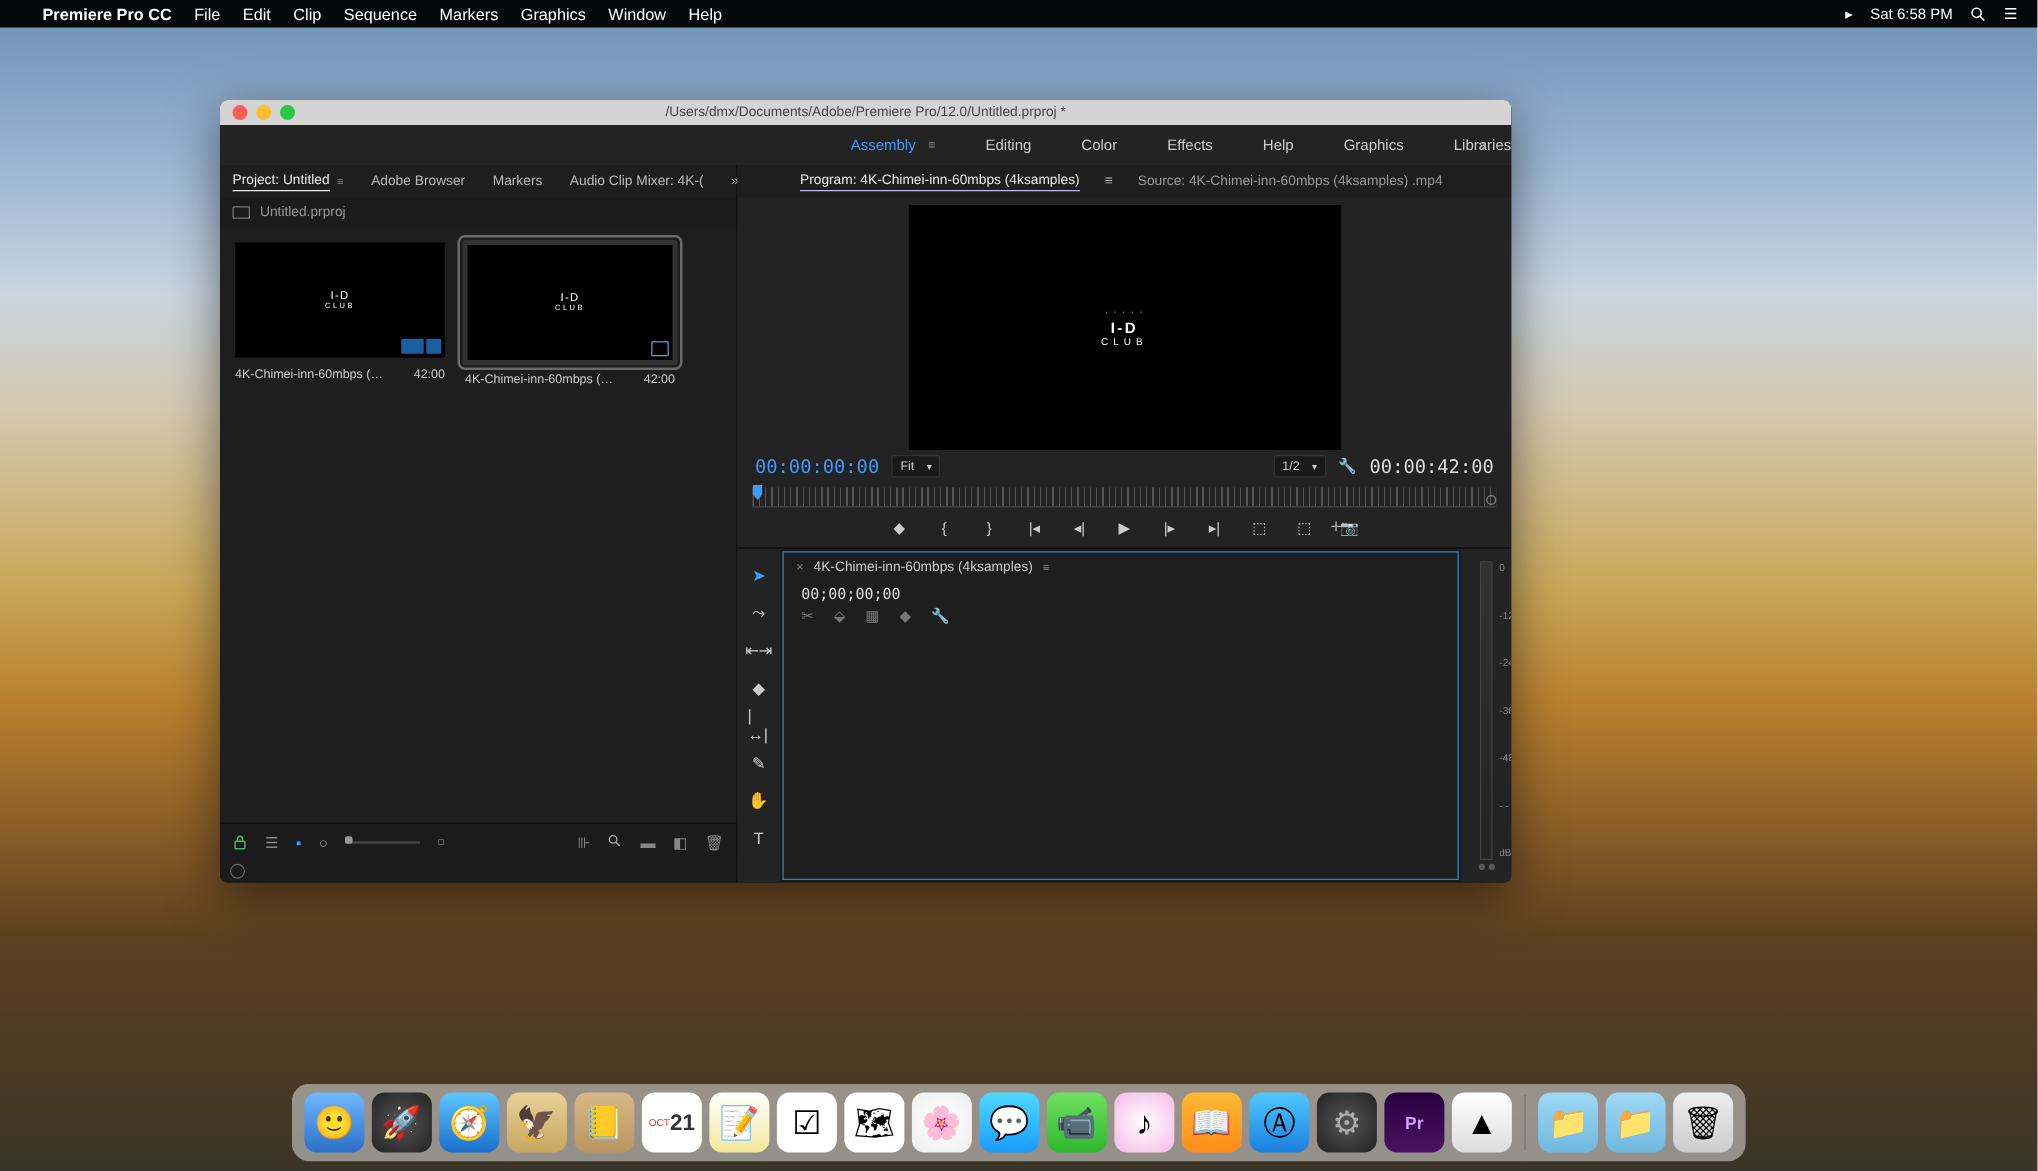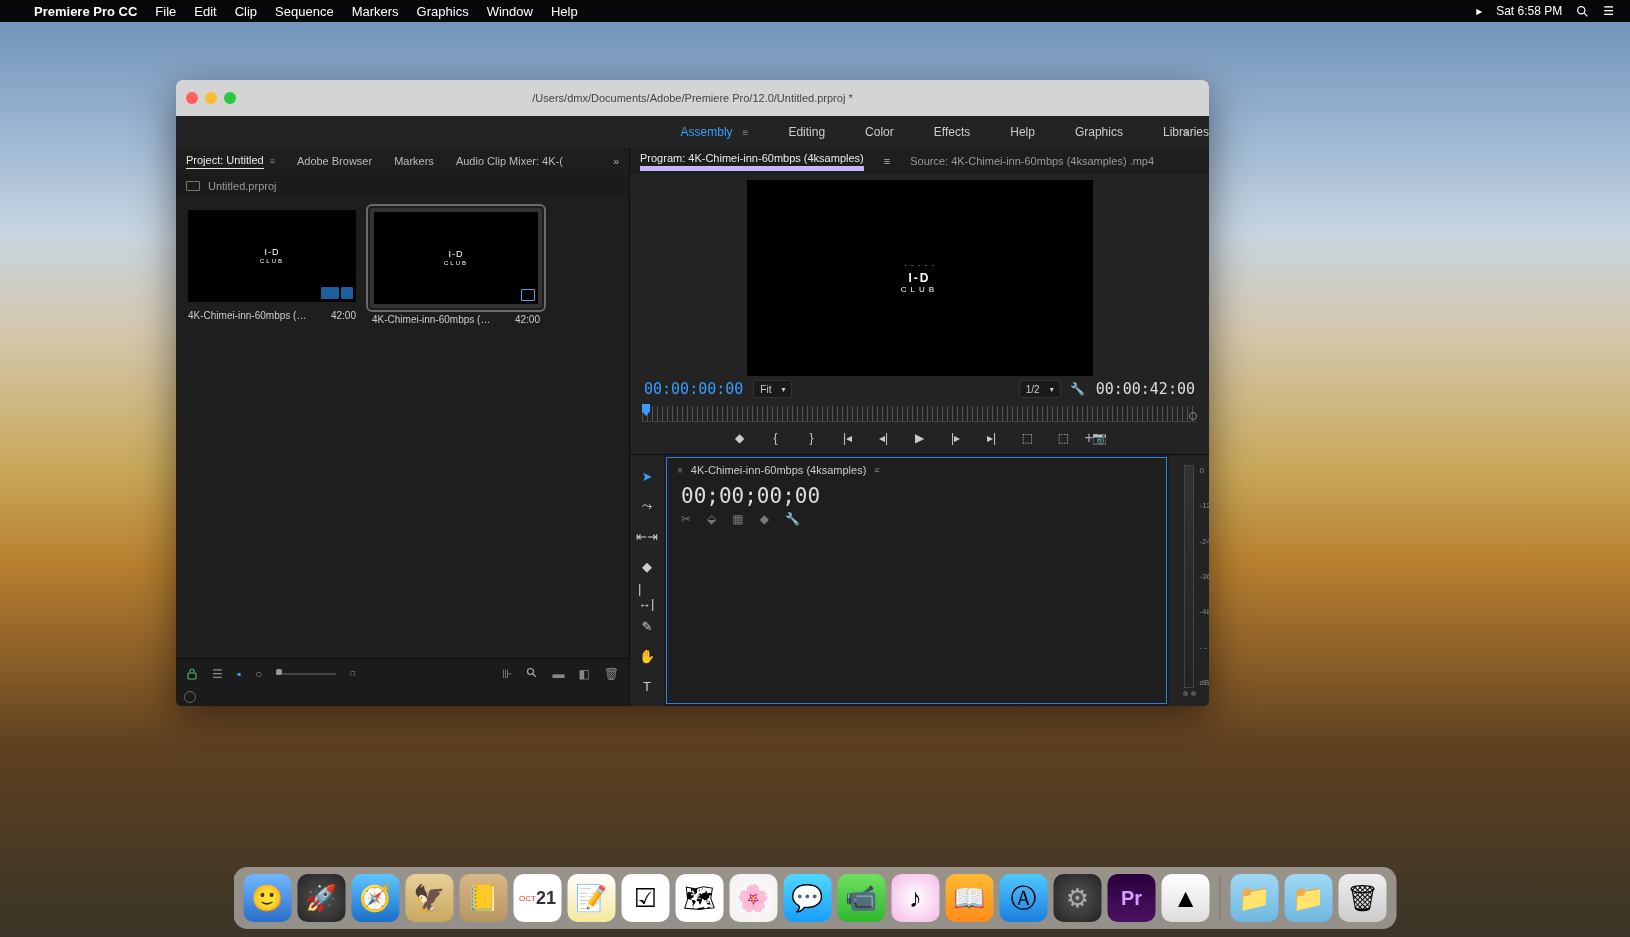--- a/index.html
+++ b/index.html
@@ -10,40 +10,40 @@
 .menubar .apple { font-size:15px; margin-right:18px; }
 .menubar .app-name { font-weight:600; margin-right:18px; }
 .menubar .menu-item { margin-right:18px; cursor:default; }
 .menubar .spacer { flex:1; }
 .menubar .status { margin-left:14px; font-size:12px; }
 
 
 .dock { position:absolute; bottom:8px; left:50%; transform:translateX(-50%); height:62px; background:rgba(220,220,220,0.55); border-radius:14px; display:flex; align-items:center; padding:4px 10px; gap:6px; backdrop-filter:blur(8px); }
 .dock .dock-item { width:48px; height:48px; border-radius:10px; background:linear-gradient(#ddd,#bbb); display:flex; align-items:center; justify-content:center; font-size:26px; }
 .dock .divider { width:1px; height:44px; background:rgba(0,0,0,0.2); margin:0 4px; }
-.dock .pr { background:linear-gradient(#2a0040,#4a1260); color:#d89cff; font-weight:700; font-size:20px; font-family:Arial; }
+.dock .pr { background:linear-gradient(#2a0040,#4a1260); color:#d89cff; font-weight:700; font-size:14px; font-family:Arial; }
 
 
 .window { position:absolute; top:80px; left:176px; width:1033px; height:626px; background:#1b1b1b; border-radius:6px; box-shadow:0 12px 40px rgba(0,0,0,0.5); display:flex; flex-direction:column; overflow:hidden; }
-.titlebar { height:36px; background:#d4d4d4; display:flex; align-items:center; position:relative; }
+.titlebar { height:20px; background:#d4d4d4; display:flex; align-items:center; position:relative; }
 .traffic { display:flex; gap:7px; margin-left:10px; }
 .traffic span { width:12px; height:12px; border-radius:50%; }
 .tl-close{background:#ff5f57;} .tl-min{background:#febc2e;} .tl-max{background:#28c840;}
 .titlebar .title { position:absolute; width:100%; text-align:center; font-size:11px; color:#444; pointer-events:none; }
 
 .workspace-bar { height:32px; background:#232323; display:flex; align-items:center; justify-content:flex-end; gap:40px; font-size:12px; color:#ccc; position:relative; }
 .workspace-bar .ws { cursor:default; }
 .workspace-bar .ws.active { color:#3b9cff; }
 .ws-menu-icon { color:#888; font-size:10px; margin-left:-30px; }
 .ws-chevron { position:absolute; right:20px; color:#aaa; font-size:12px; }
 
 .panels { flex:1; display:flex; background:#1b1b1b; }
 
 
-.panel-left { width:454px; display:flex; flex-direction:column; border-right:1px solid #0d0d0d; }
+.panel-left { width:414px; display:flex; flex-direction:column; border-right:1px solid #0d0d0d; }
 .panel-tabs { height:26px; display:flex; align-items:center; font-size:11px; color:#bbb; padding:0 10px; gap:22px; background:#1e1e1e; }
 .panel-tabs .tab { cursor:default; white-space:nowrap; }
 .panel-tabs .tab.active { color:#eaeaea; border-bottom:1px solid #eaeaea; padding-bottom:2px; }
 .panel-tabs .tab-menu { font-size:9px; color:#888; margin-left:-16px; }
 .panel-tabs .tab-overflow { margin-left:auto; font-size:11px; color:#aaa; }
 
 .proj-header { height:24px; display:flex; align-items:center; padding:0 10px; font-size:11px; color:#999; gap:8px; }
 .bin-icon-sm { width:14px; height:10px; border:1px solid #777; border-radius:1px; }
 
 .search-row { height:24px; display:flex; align-items:center; padding:0 10px; gap:10px; font-size:11px; color:#aaa; }
@@ -68,21 +68,21 @@
 .proj-footer .right { margin-left:auto; display:flex; gap:14px; }
 .icon-btn { cursor:default; }
 .lock-icon{color:#4db36b;}
 .slider-line { width:60px; height:2px; background:#444; position:relative; top:0; }
 .slider-thumb { width:6px; height:6px; border-radius:2px; background:#999; position:relative; top:-4px; left:0; }
 .slider-mid { font-size:8px; color:#999; transform:rotate(45deg); display:inline-block; }
 
 
 .panel-right { flex:1; display:flex; flex-direction:column; }
 .source-tabs { height:26px; display:flex; align-items:center; font-size:11px; color:#bbb; padding:0 10px; gap:20px; background:#1e1e1e; }
-.source-tabs .tab.active { color:#eaeaea; border-bottom:5px solid #c4b5fd; padding-bottom:2px; }
+.source-tabs .tab.active { color:#eaeaea; border-bottom:1px solid #c4b5fd; padding-bottom:2px;margin-left:40px; }
 
 .monitor { background:#232323; display:flex; flex-direction:column; align-items:center; padding:6px 0 0; }
 .video { width:346px; height:196px; background:#000; display:flex; align-items:center; justify-content:center; color:#fff; }
 .video .hd-logo { text-align:center; font-size:12px; letter-spacing:2px; line-height:1.2; }
 .video .hd-logo .club { font-size:8px; letter-spacing:4px; }
 
 .time-row { width:100%; height:26px; display:flex; align-items:center; padding:0 14px; gap:10px; font-size:12px; }
 .tc-blue { color:#3b9cff; font-family:"Menlo",monospace; font-size:15px; }
 .fit-dd,.scale-dd { height:18px; background:#1a1a1a; border:1px solid #333; font-size:10px; color:#ccc; padding:0 6px; display:flex; align-items:center; gap:10px; border-radius:2px; }
 .time-row .grow { flex:1; }
@@ -99,21 +99,21 @@
 
 
 .timeline-area { flex:1; display:flex; border-top:1px solid #0d0d0d; }
 .tools-col { width:34px; background:#232323; display:flex; flex-direction:column; align-items:center; gap:12px; padding-top:12px; color:#ccc; font-size:13px; }
 .tools-col .tool { width:18px; height:18px; display:flex; align-items:center; justify-content:center; cursor:default; }
 .tools-col .tool.active { color:#3b9cff; }
 
 .timeline-panel { flex:1; background:#1e1e1e; position:relative; border:1px solid #2f81d8; margin:2px; display:flex; flex-direction:column; }
 .tl-tab-row { height:24px; display:flex; align-items:center; padding:0 10px; gap:8px; font-size:11px; color:#ccc; }
 .tl-tab-row .close-x { color:#888; font-size:10px; }
-.tl-tc { font-family:"Menlo",monospace; font-size:21px; color:#ddd; padding:2px 14px; }
+.tl-tc { font-family:"Menlo",monospace; font-size:12px; color:#ddd; padding:2px 14px; }
 .tl-tool-row { display:flex; gap:16px; padding:2px 14px 6px; color:#777; font-size:12px; }
 .drop-area { flex:1; display:flex; align-items:center; justify-content:center; color:#999; font-size:12px; }
 
 .audio-meter { width:40px; background:#232323; display:flex; flex-direction:column; align-items:center; padding:10px 0; gap:3px; }
 .meter-track { width:10px; flex:1; background:linear-gradient(#333,#222); border:1px solid #444; position:relative; }
 .meter-labels { position:absolute; right:-18px; top:0; bottom:0; display:flex; flex-direction:column; justify-content:space-between; font-size:8px; color:#888; }
 .meter-dots { display:flex; gap:3px; }
 .meter-dot { width:5px; height:5px; border-radius:50%; background:#555; }
 
 .bottom-strip { height:18px; background:#1b1b1b; display:flex; align-items:center; padding:0 8px; }

